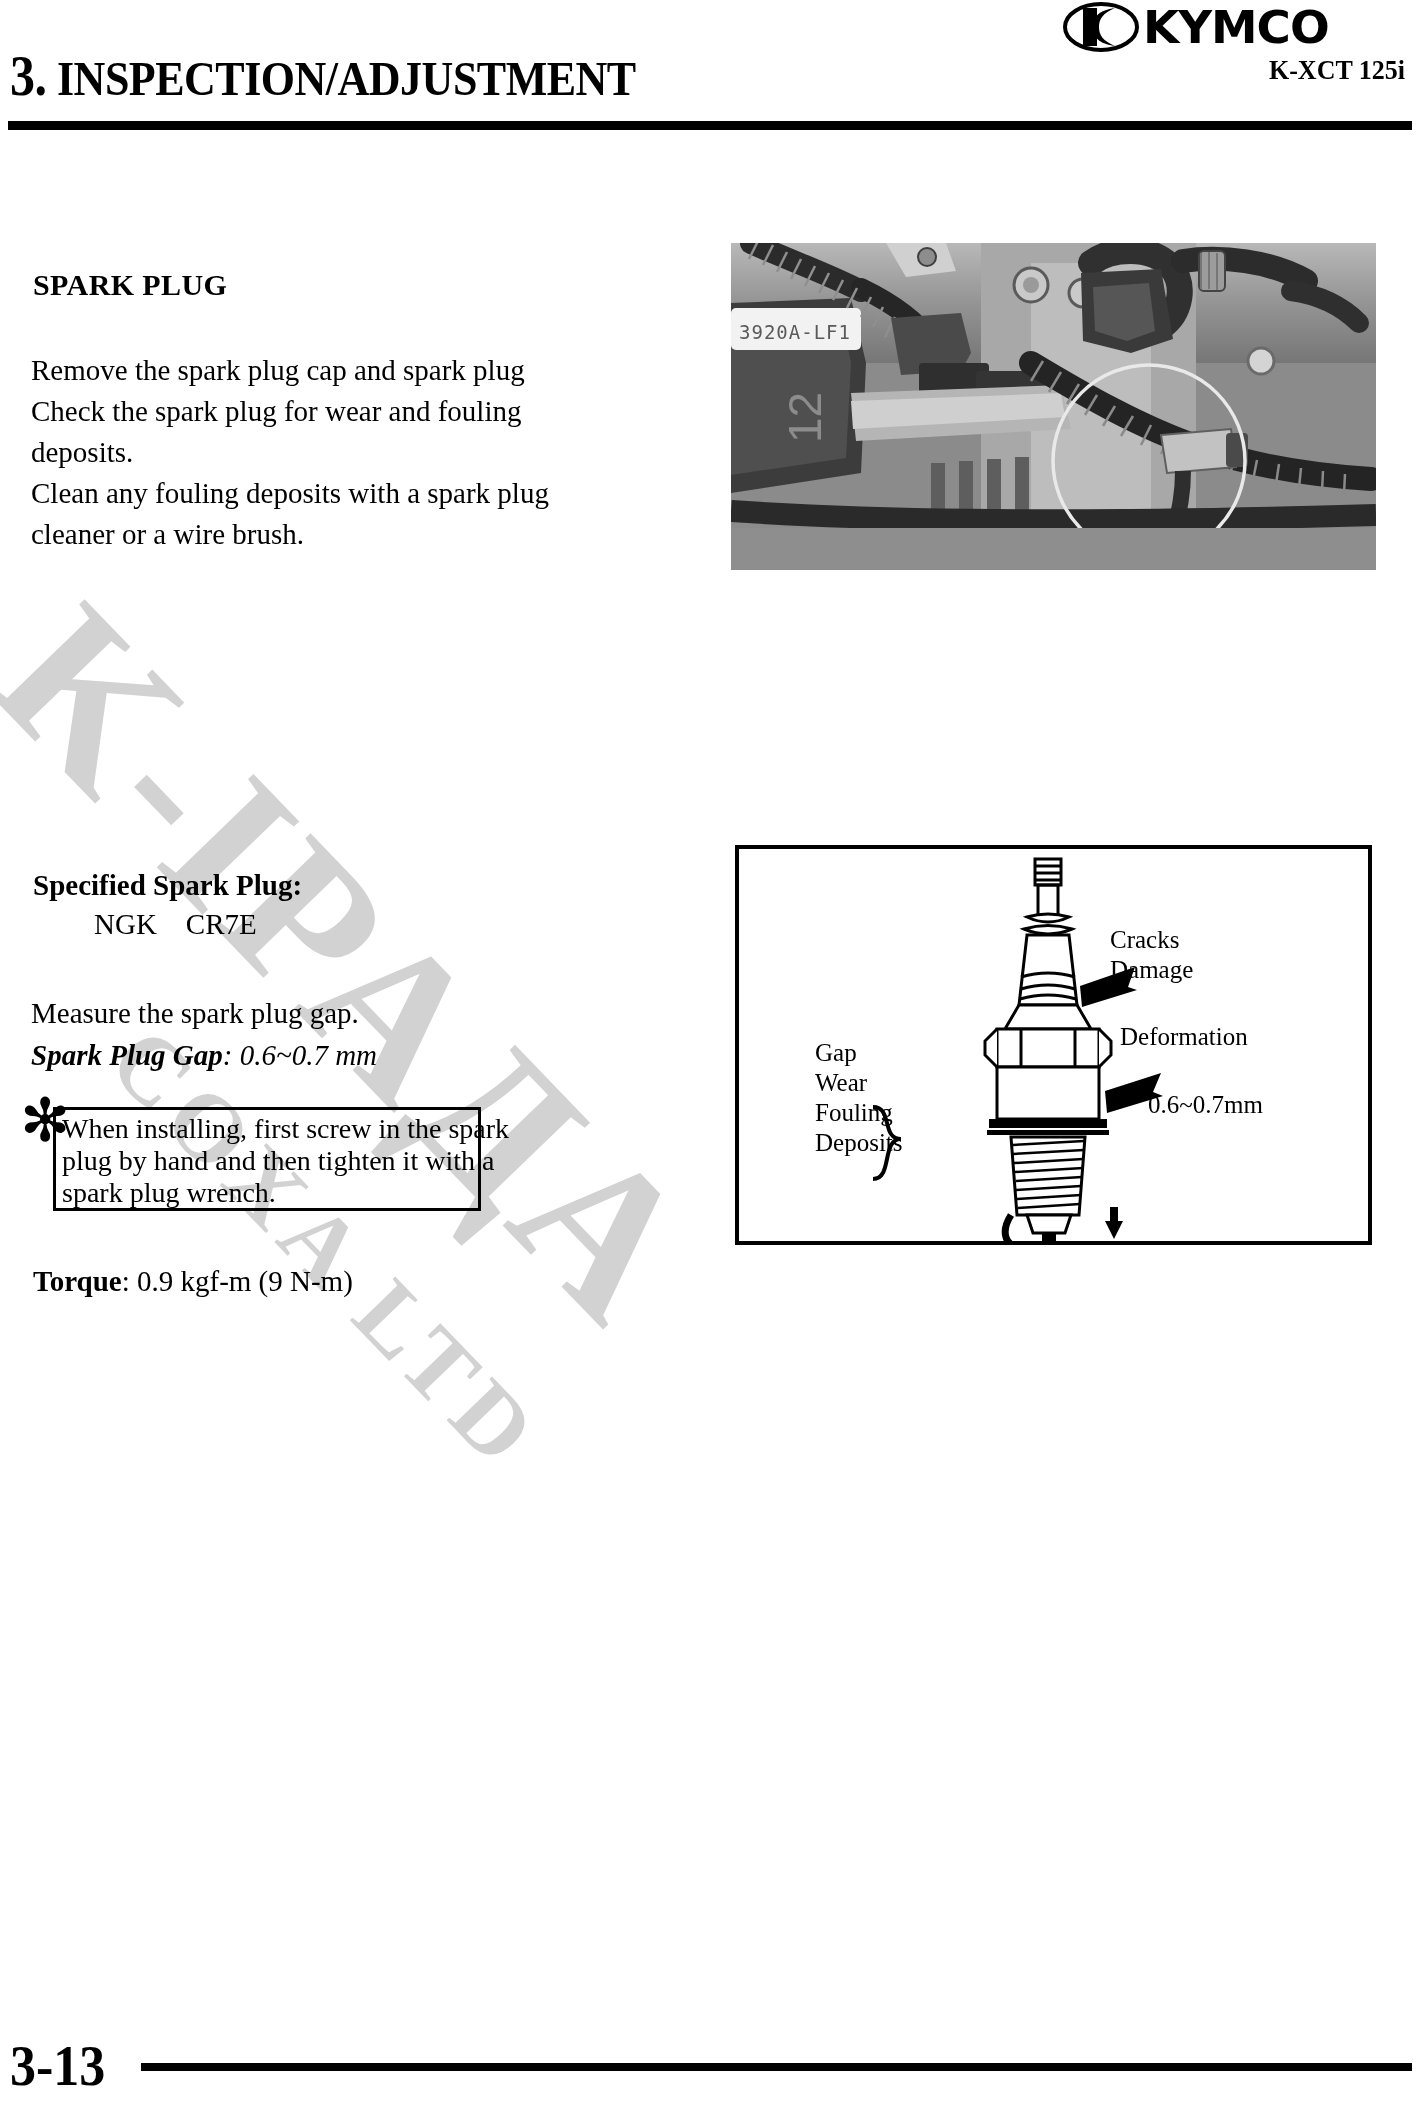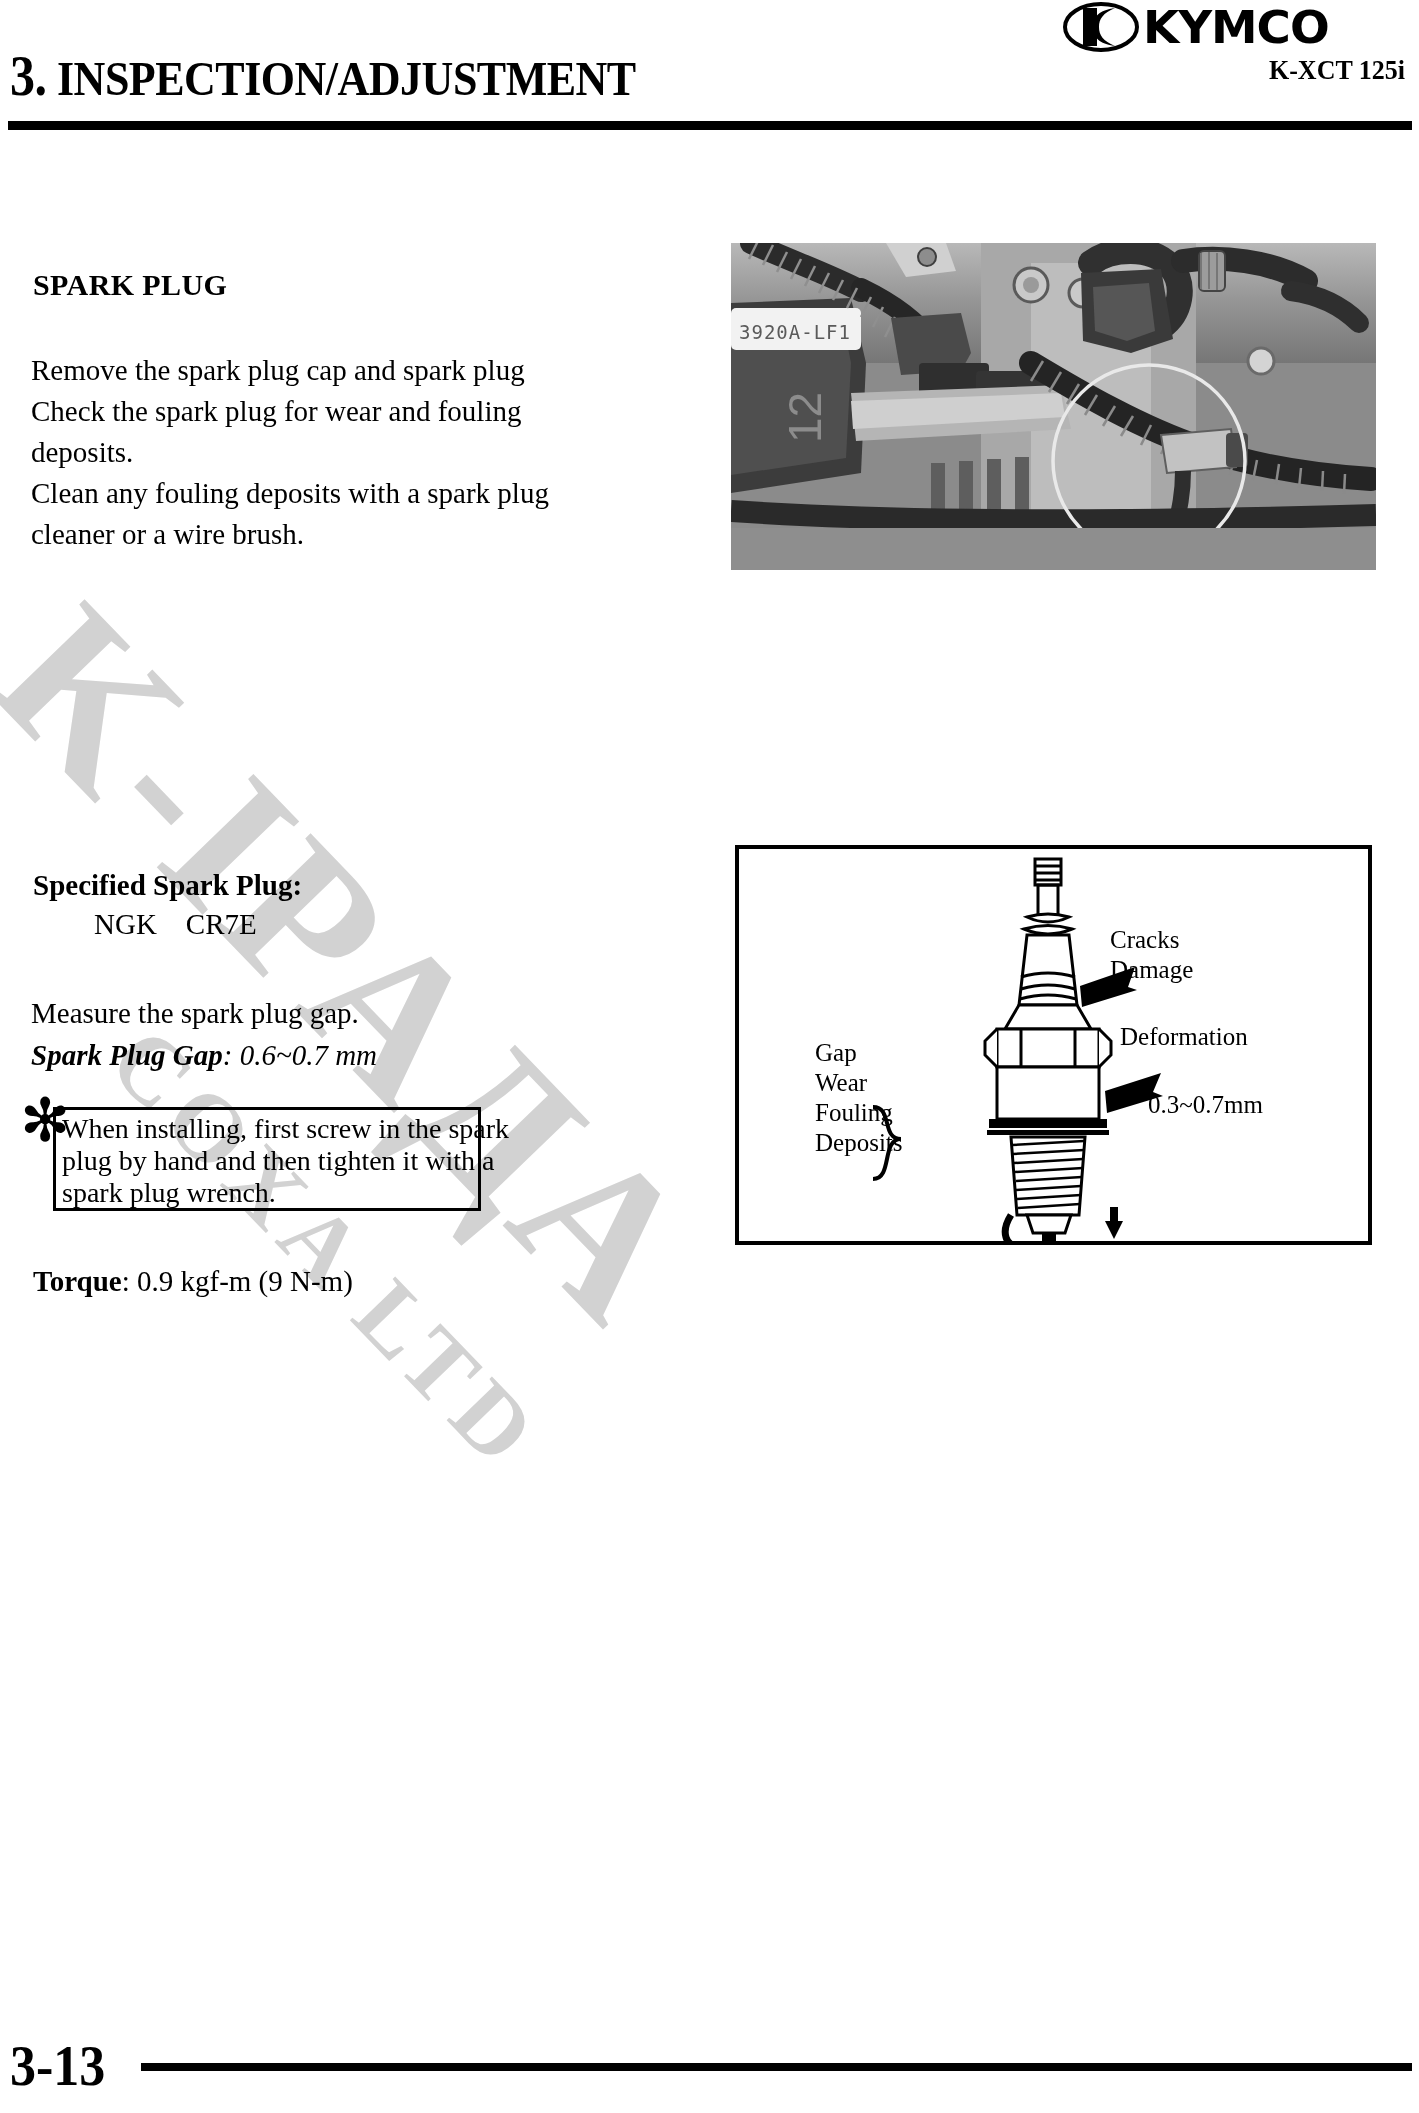--- a/index.html
+++ b/index.html
@@ -513,18 +513,18 @@
 
   <div class="dg-label lbl-deformation">Deformation</div>
 
   <div class="dg-label lbl-gaplist">
     <div>Gap</div>
     <div>Wear</div>
     <div>Fouling</div>
     <div>Deposits</div>
   </div>
 
-  <div class="dg-label lbl-gapvalue">0.3~0.7mm</div>
+  <div class="dg-label lbl-gapvalue">0.6~0.7mm</div>
 
   <div class="page-number">3-13</div>
   <div class="footer-rule"></div>
 
 </div>
 
 </body></html>

